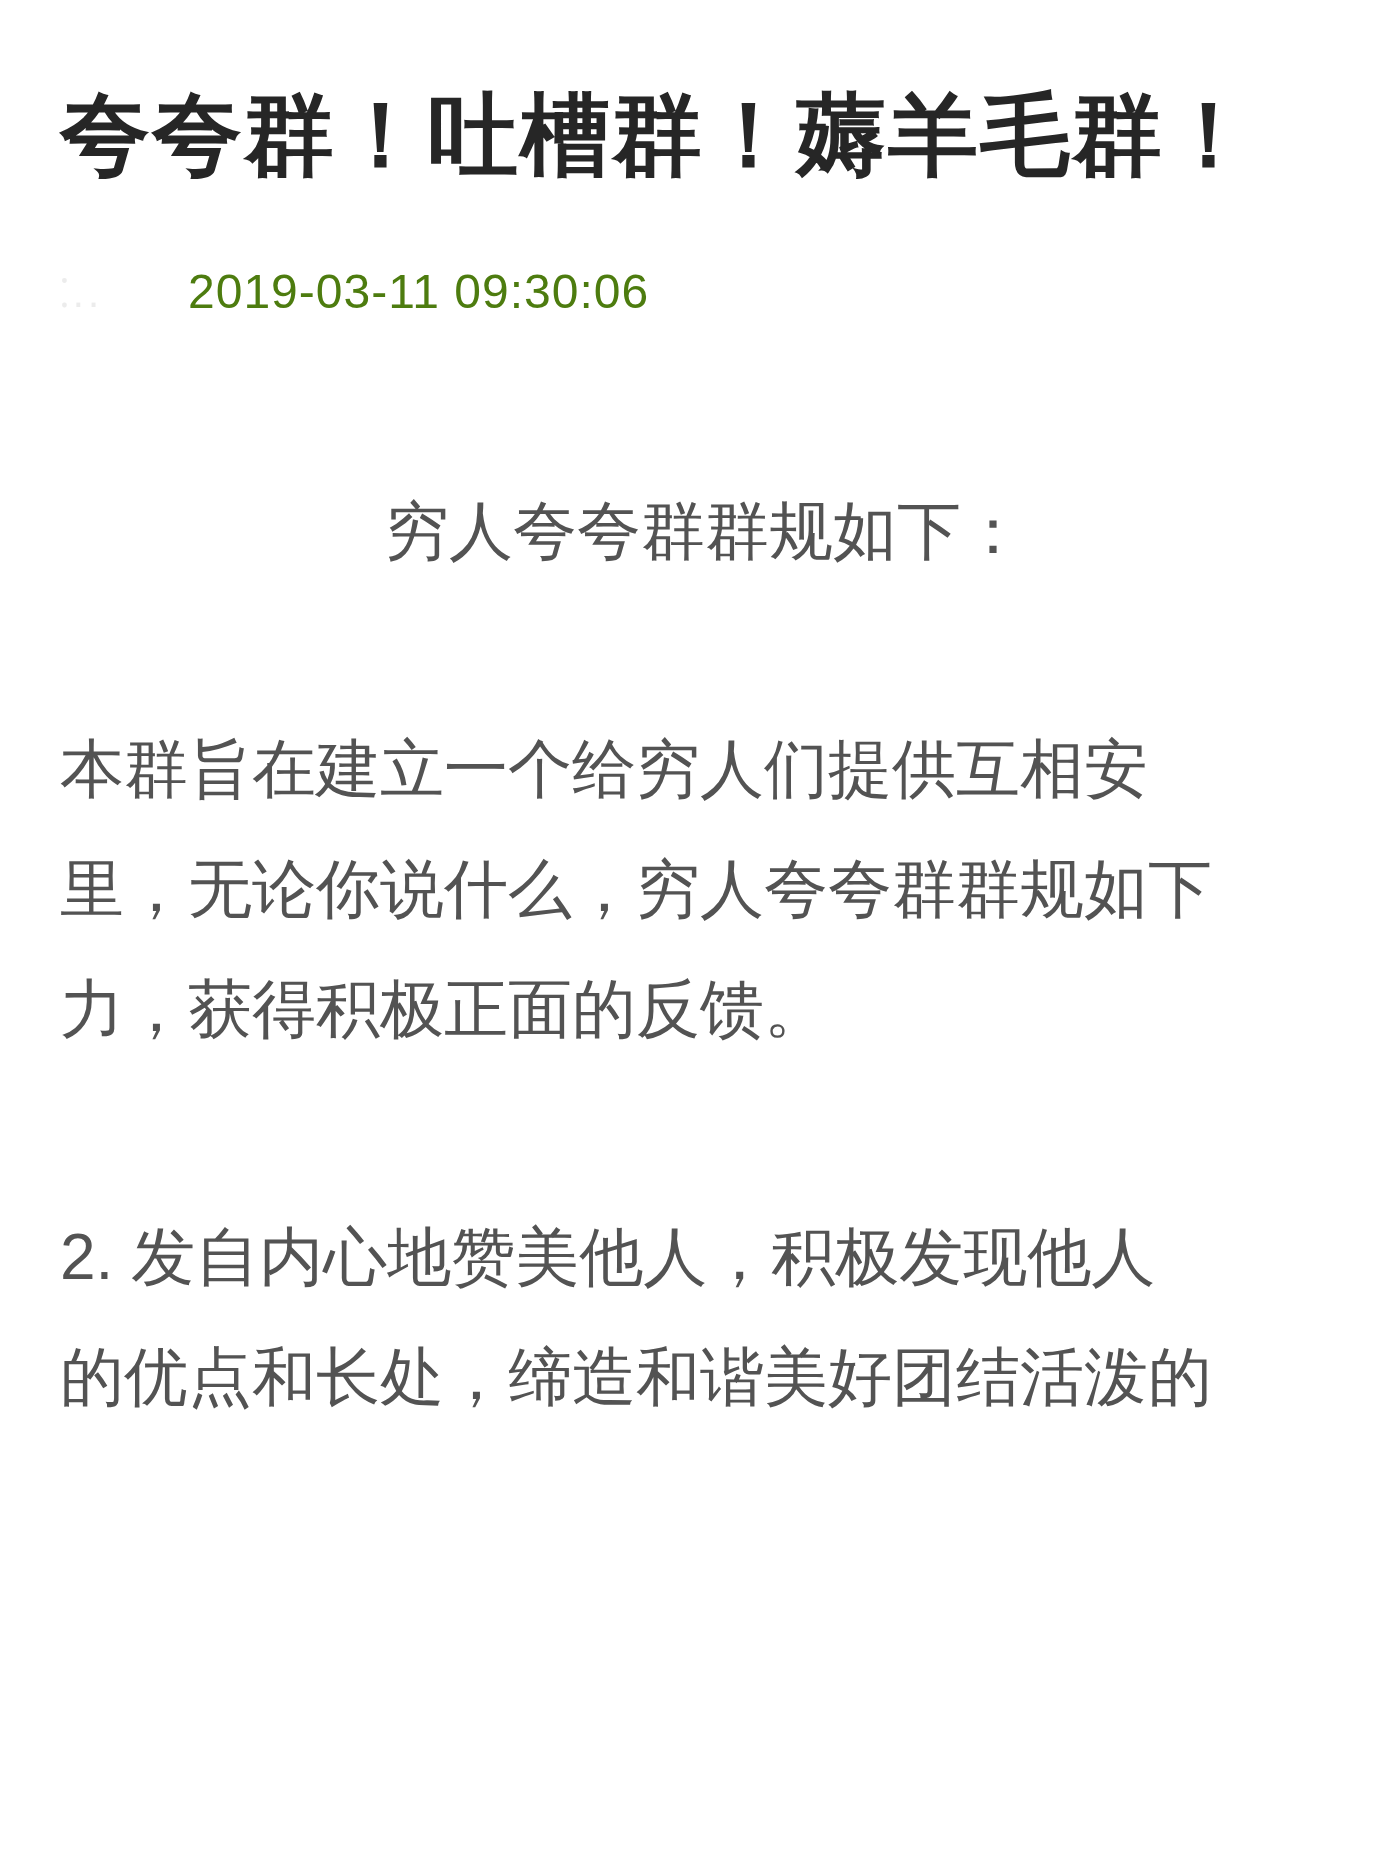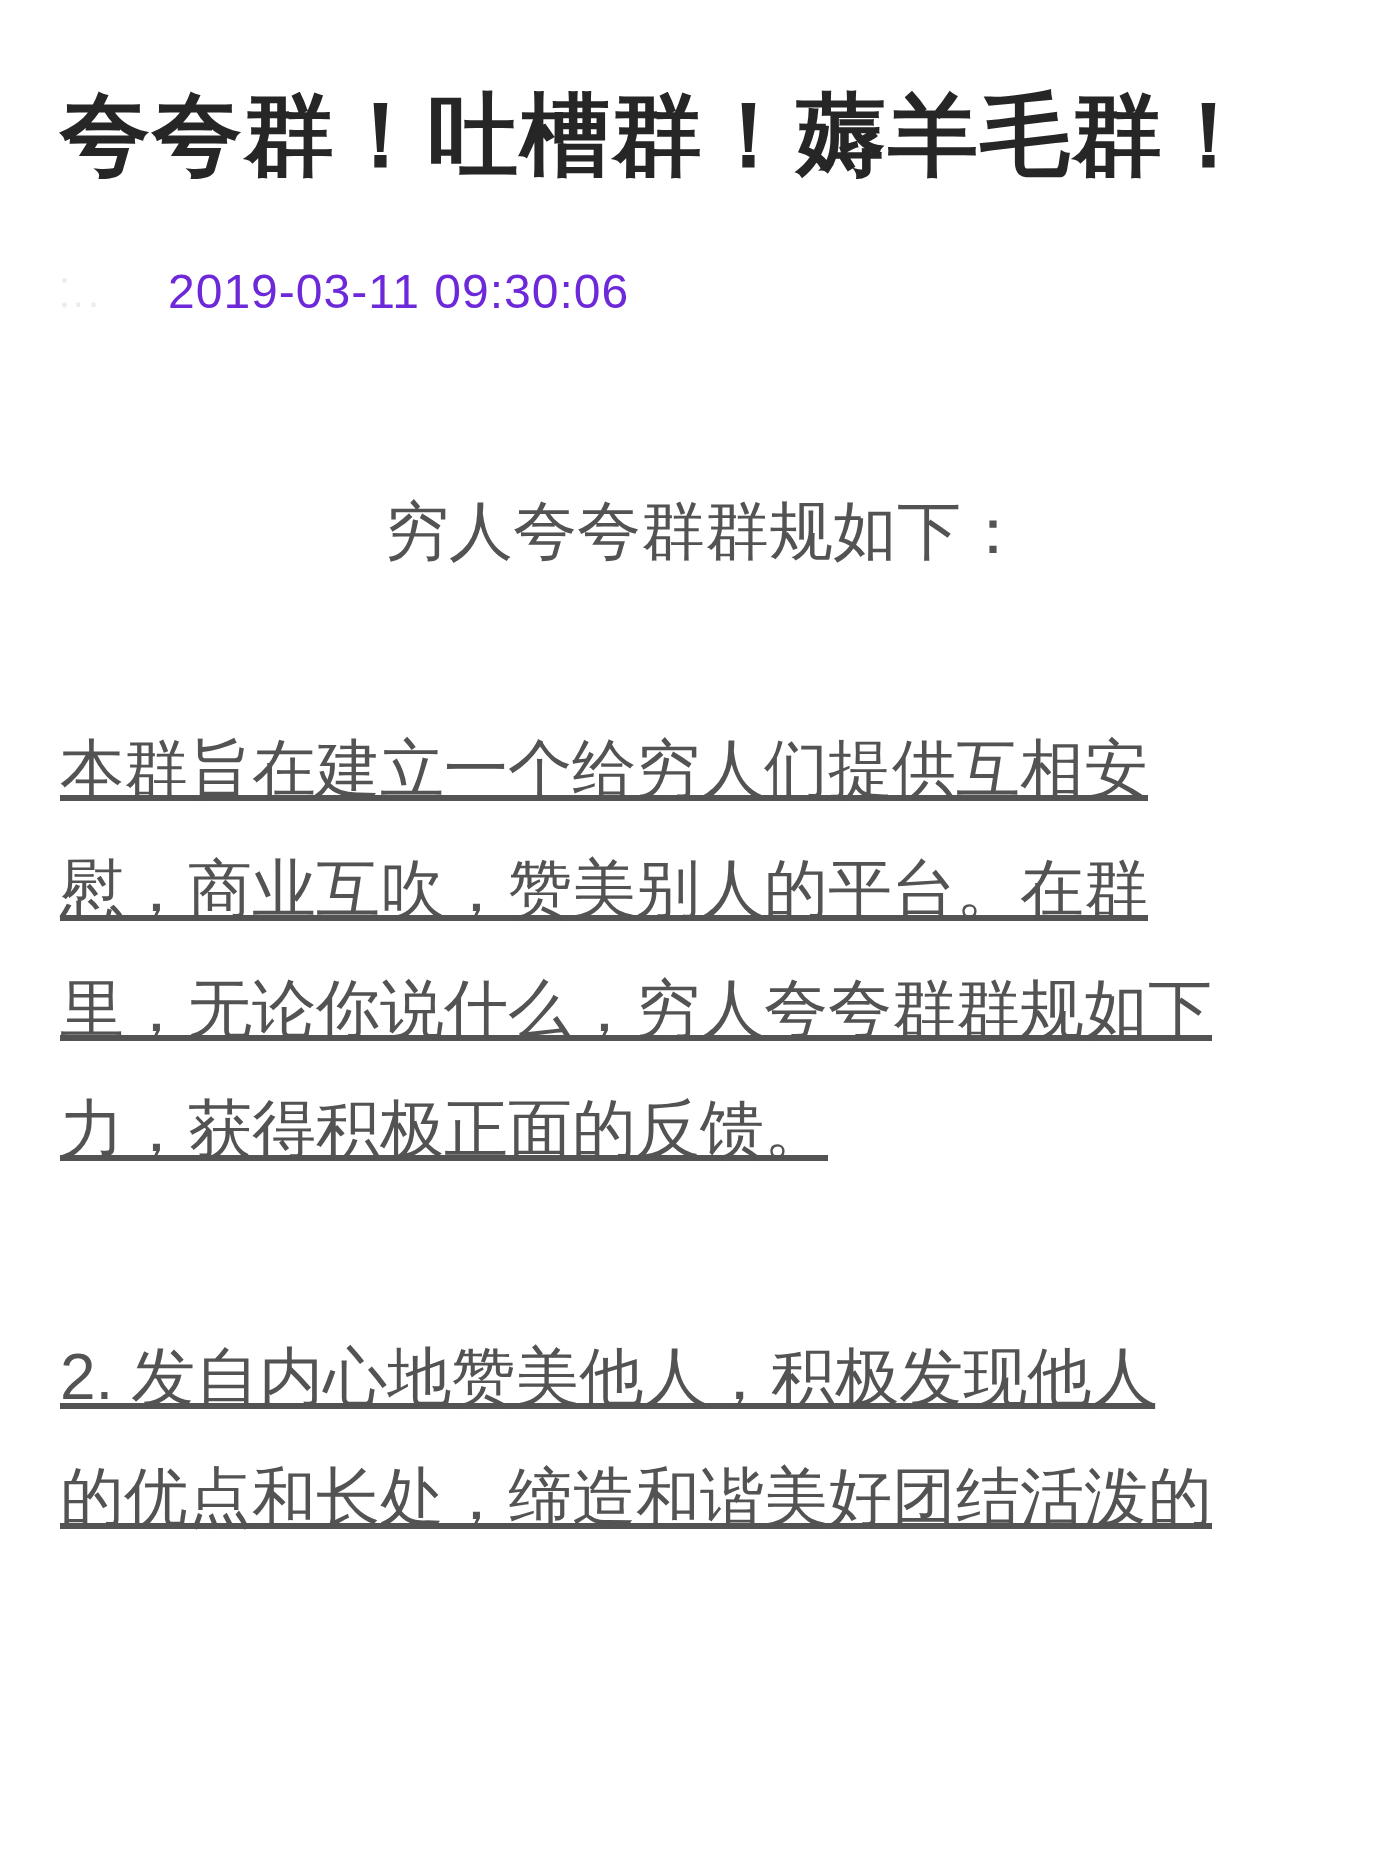--- a/index.html
+++ b/index.html
@@ -38,40 +38,40 @@
   }
   .author-mark {
     display: inline-block;
     width: 108px;
     font-size: 40px;
     color: #ececec;
     letter-spacing: 4px;
   }
   .timestamp {
     font-size: 48px;
-    color: #6d28d9;
+    color: #4d7c0f;
     letter-spacing: 1px;
     white-space: nowrap;
+    margin-left: 20px;
   }
   .body-text {
     color: #535353;
     font-size: 64px;
     line-height: 120px;
   }
   .rules-intro {
     margin-top: 148px;
     text-align: center;
   }
   .paragraph {
     margin-top: 118px;
   }
   .paragraph .line,
   .rule .line {
     white-space: nowrap;
-    text-decoration: underline;
   }
   .rule {
     margin-top: 128px;
   }
 </style>
 </head>
 <body>
 
 <div class="page">
 
@@ -81,21 +81,20 @@
 
   <div class="meta-row">
     <span class="author-mark">⁚..</span>
     <span class="timestamp">2019-03-11 09:30:06</span>
   </div>
 
   <div class="body-text rules-intro">穷人夸夸群群规如下：</div>
 
   <div class="body-text paragraph">
       <div class="line">本群旨在建立一个给穷人们提供互相安</div>
-      <div class="line">慰，商业互吹，赞美别人的平台。在群</div>
       <div class="line">里，无论你说什么，穷人夸夸群群规如下</div>
       <div class="line">力，获得积极正面的反馈。</div>
     </div>
 
   <div class="body-text rule">
       <div class="line">2. 发自内心地赞美他人，积极发现他人</div>
       <div class="line">的优点和长处，缔造和谐美好团结活泼的</div>
     </div>
 
 </div>

